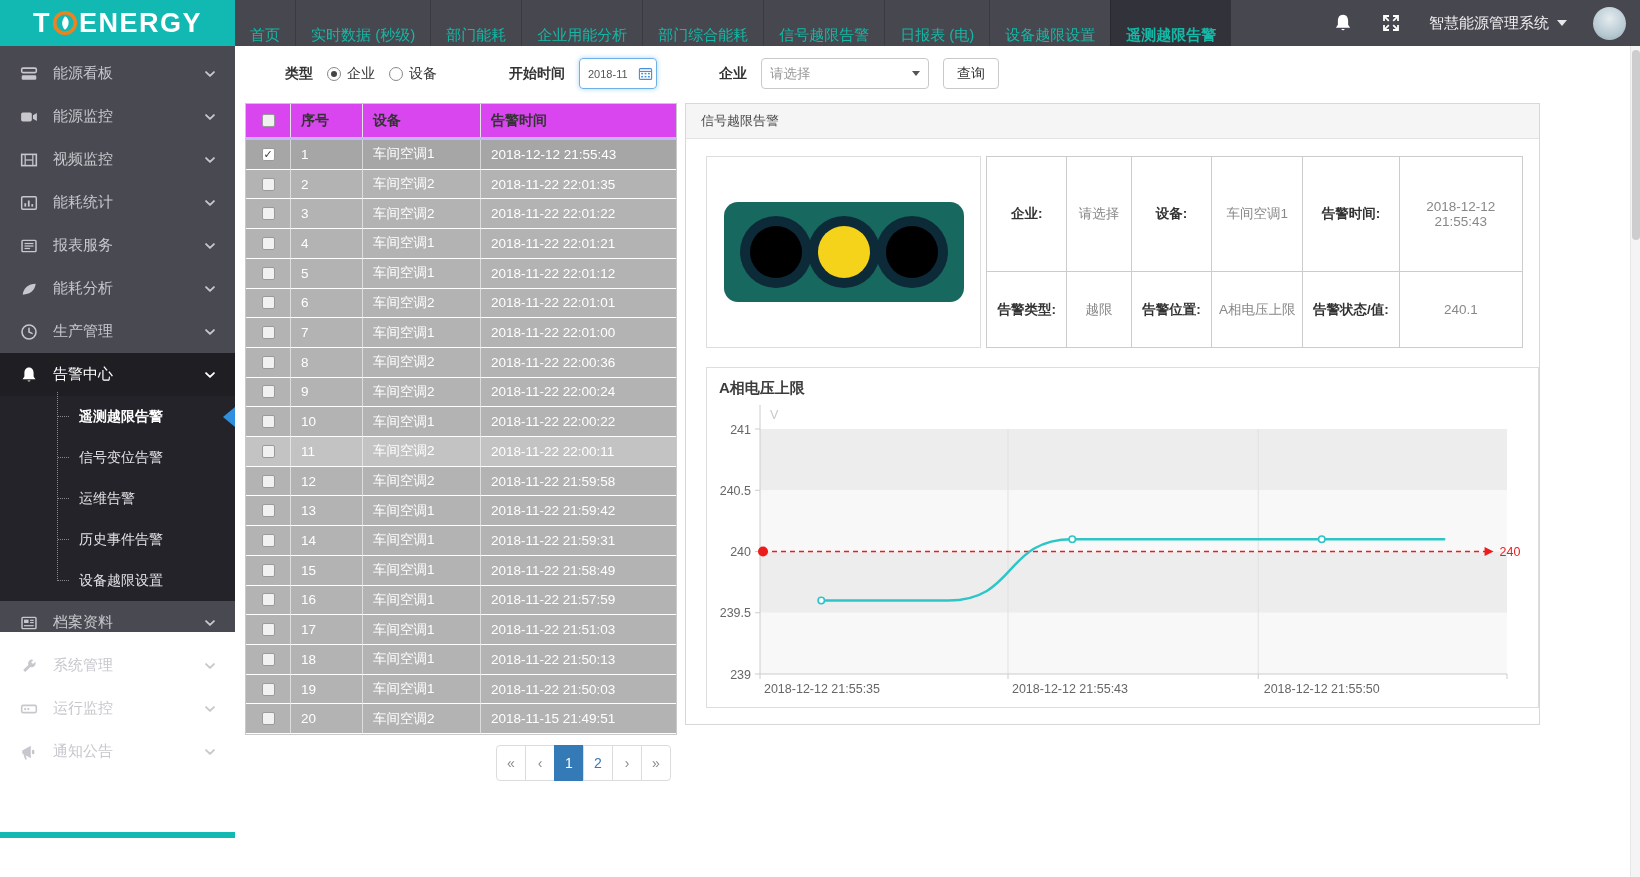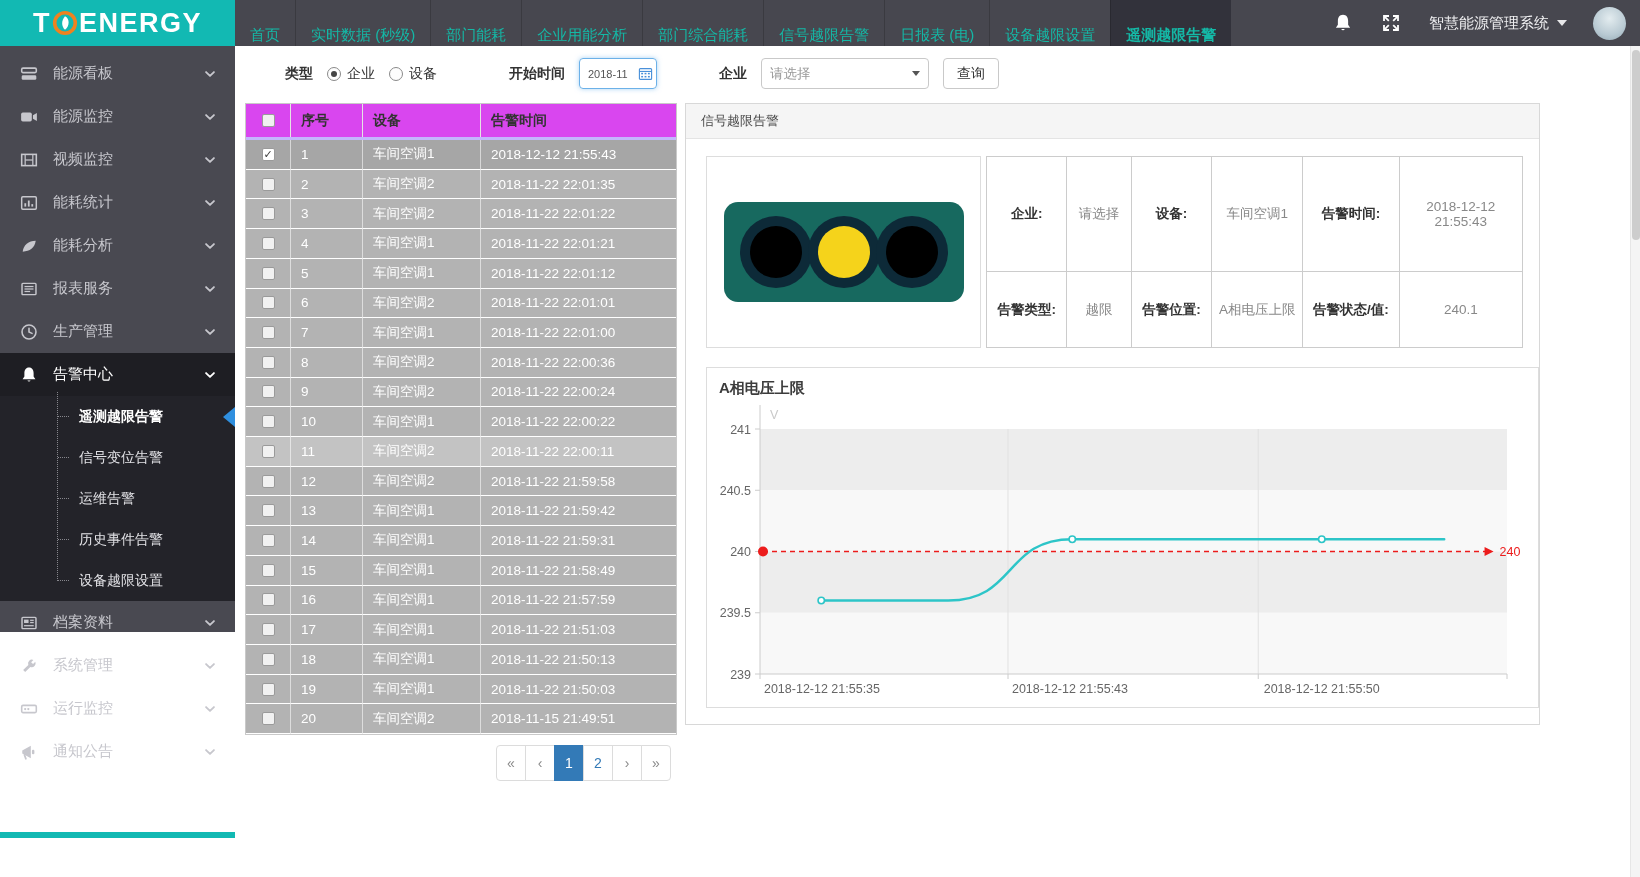--- a/index.html
+++ b/index.html
@@ -185,35 +185,35 @@
               <line x1="7.8" y1="11.2" x2="7.8" y2="5.8" stroke="currentColor" stroke-width="1.6"></line>
               <line x1="10.9" y1="11.2" x2="10.9" y2="9" stroke="currentColor" stroke-width="1.6"></line>
             </svg></span>
           <span>能耗统计</span>
           <span class="chev"><svg viewBox="0 0 16 16">
               <path d="M3.5 5.8 L8 10.2 L12.5 5.8" fill="none" stroke="currentColor" stroke-width="2.1" stroke-linecap="round" stroke-linejoin="round"></path>
             </svg></span>
         </div>
         <div class="side-item">
           <span class="s-icon"><svg viewBox="0 0 16 16">
-              <path d="M2.4 13 C3 7.4 7.6 3.4 14 3.4 C13 9.6 8.8 13 2.4 13 Z" fill="currentColor"></path>
-            </svg></span>
-          <span>能耗分析</span>
-          <span class="chev"><svg viewBox="0 0 16 16">
-              <path d="M3.5 5.8 L8 10.2 L12.5 5.8" fill="none" stroke="currentColor" stroke-width="2.1" stroke-linecap="round" stroke-linejoin="round"></path>
-            </svg></span>
-        </div>
-        <div class="side-item">
-          <span class="s-icon"><svg viewBox="0 0 16 16">
               <rect x="1.8" y="3" width="12.4" height="10" rx="0.8" fill="none" stroke="currentColor" stroke-width="1.3"></rect>
               <line x1="4" y1="5.8" x2="12" y2="5.8" stroke="currentColor" stroke-width="1.1"></line>
               <line x1="4" y1="8" x2="12" y2="8" stroke="currentColor" stroke-width="1.1"></line>
               <line x1="4" y1="10.2" x2="9" y2="10.2" stroke="currentColor" stroke-width="1.1"></line>
             </svg></span>
           <span>报表服务</span>
+          <span class="chev"><svg viewBox="0 0 16 16">
+              <path d="M3.5 5.8 L8 10.2 L12.5 5.8" fill="none" stroke="currentColor" stroke-width="2.1" stroke-linecap="round" stroke-linejoin="round"></path>
+            </svg></span>
+        </div>
+        <div class="side-item">
+          <span class="s-icon"><svg viewBox="0 0 16 16">
+              <path d="M2.4 13 C3 7.4 7.6 3.4 14 3.4 C13 9.6 8.8 13 2.4 13 Z" fill="currentColor"></path>
+            </svg></span>
+          <span>能耗分析</span>
           <span class="chev"><svg viewBox="0 0 16 16">
               <path d="M3.5 5.8 L8 10.2 L12.5 5.8" fill="none" stroke="currentColor" stroke-width="2.1" stroke-linecap="round" stroke-linejoin="round"></path>
             </svg></span>
         </div>
         <div class="side-item">
           <span class="s-icon"><svg viewBox="0 0 16 16">
               <circle cx="8" cy="8" r="6.2" fill="none" stroke="currentColor" stroke-width="1.4"></circle>
               <path d="M8 4.6 V8 L10.7 9.2" fill="none" stroke="currentColor" stroke-width="1.4" stroke-linecap="round"></path>
             </svg></span>
           <span>生产管理</span>

